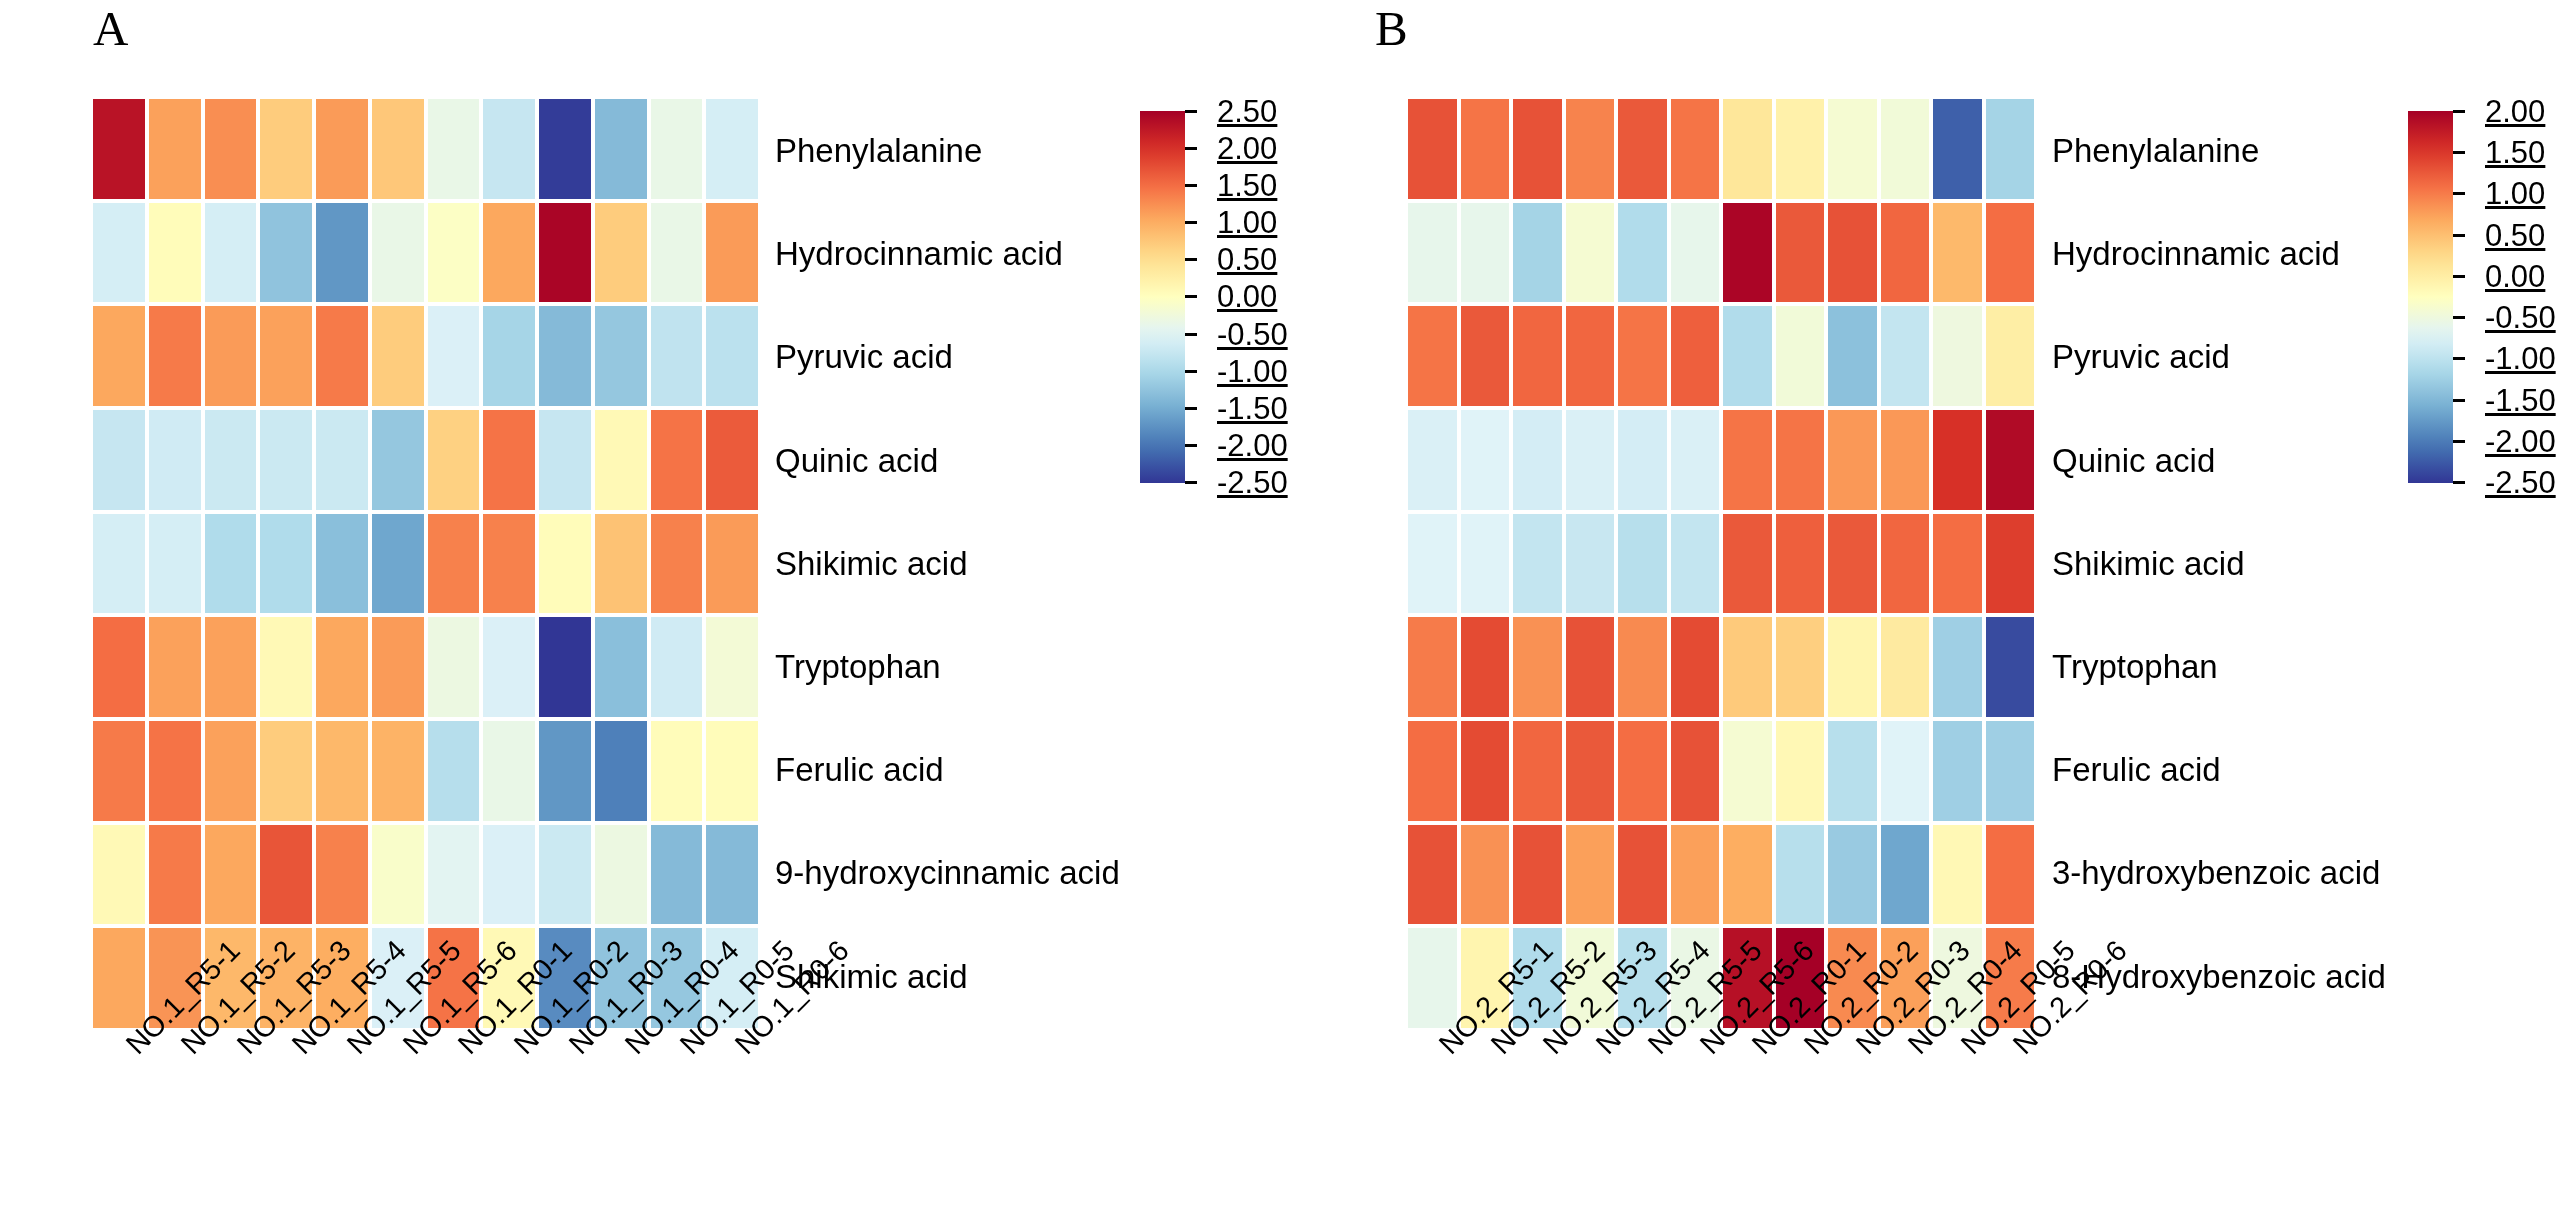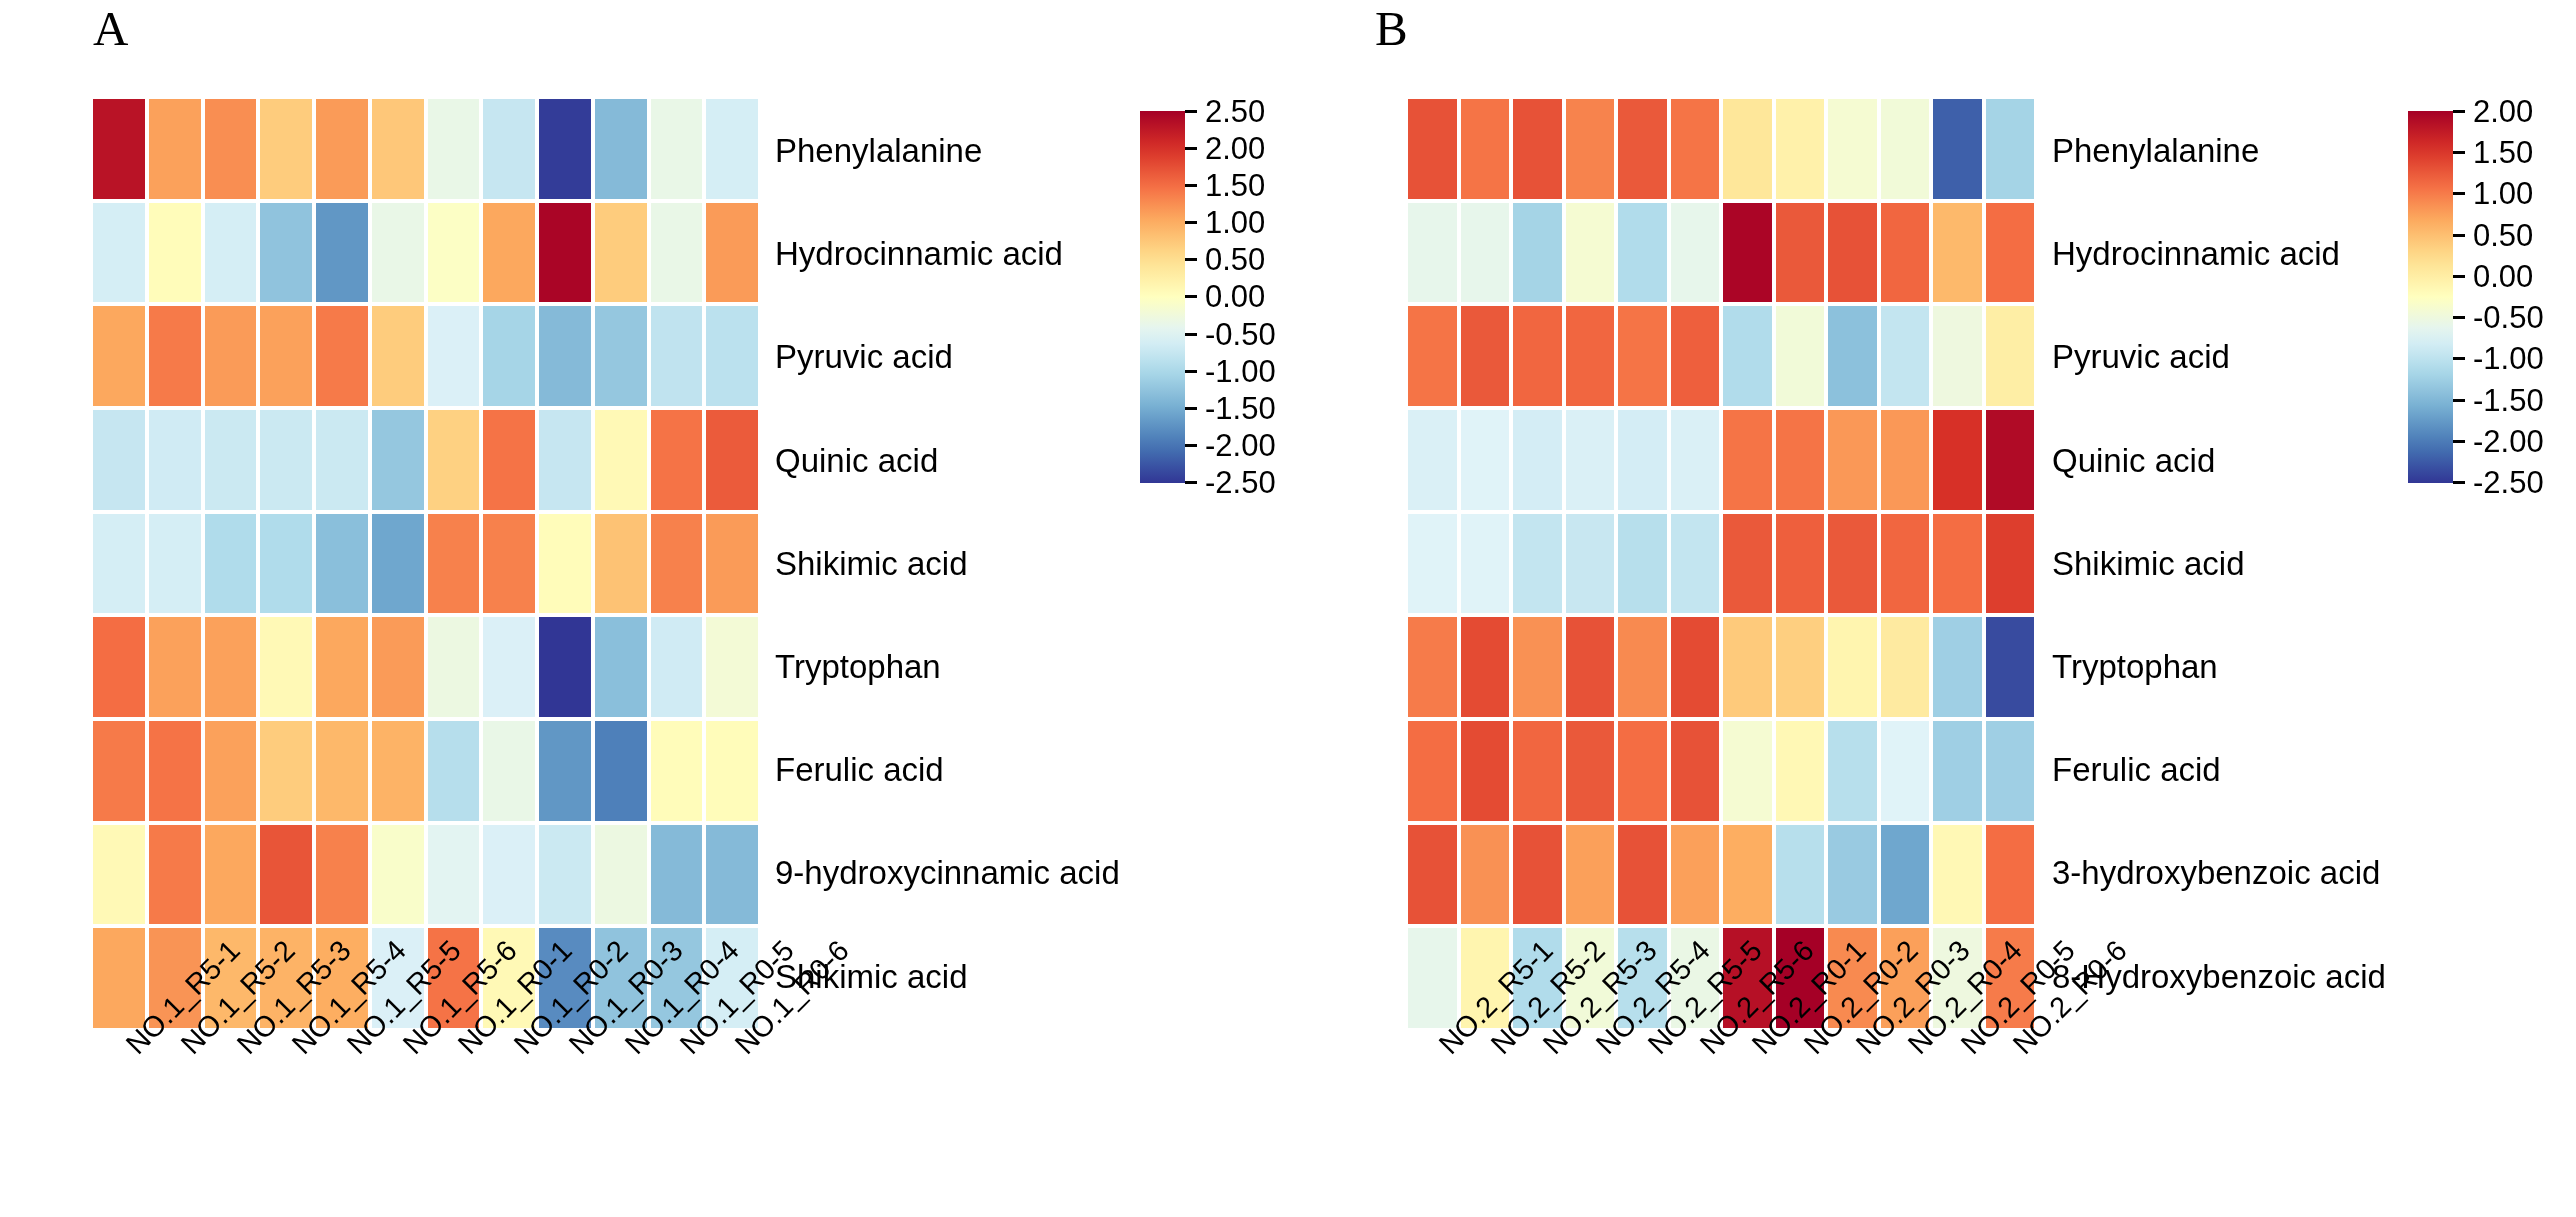--- a/index.html
+++ b/index.html
@@ -42,22 +42,23 @@
   .cbar-wrap{position:absolute;}
   .cbar{
     position:absolute;left:0;top:0;width:100%;height:100%;
   }
   .cbar-ticks{position:absolute;left:100%;top:0;height:100%;width:173px;}
   .tick{position:absolute;left:0;display:flex;align-items:center;}
   .tick .dash{
     display:inline-block;width:12px;height:3.3px;background:#000;
   }
   .tick .tlabel{
-    font-size:31px;line-height:31px;margin-left:8px;white-space:nowrap;
+    font-size:31px;line-height:31px;margin-left:20px;white-space:nowrap;
     font-family:"Liberation Sans",sans-serif;
+    text-decoration:underline;
   }
 </style>
 </head>
 <body>
 
 <div class="figure">
 
   <div class="panel panel-a">
     <div class="panel-letter" style="left:93px;top:4px;">A</div>
 

